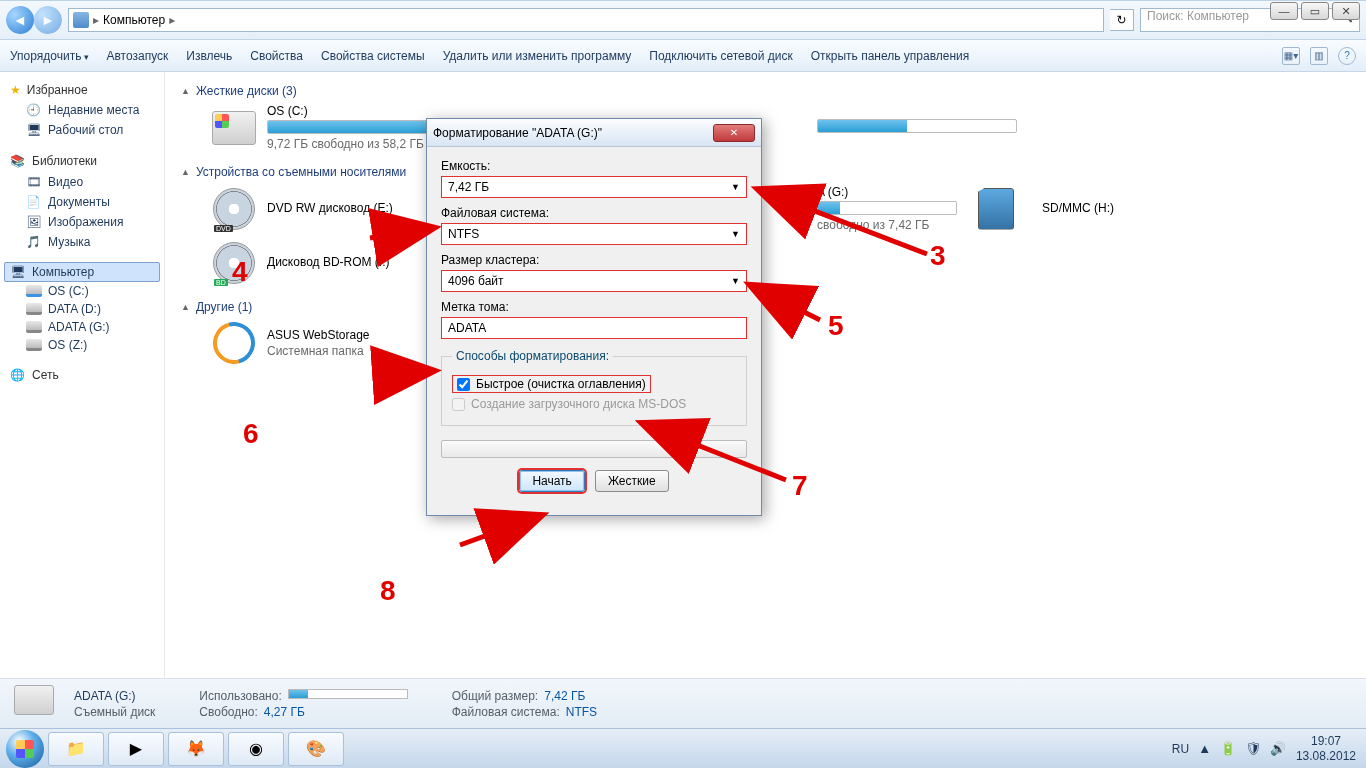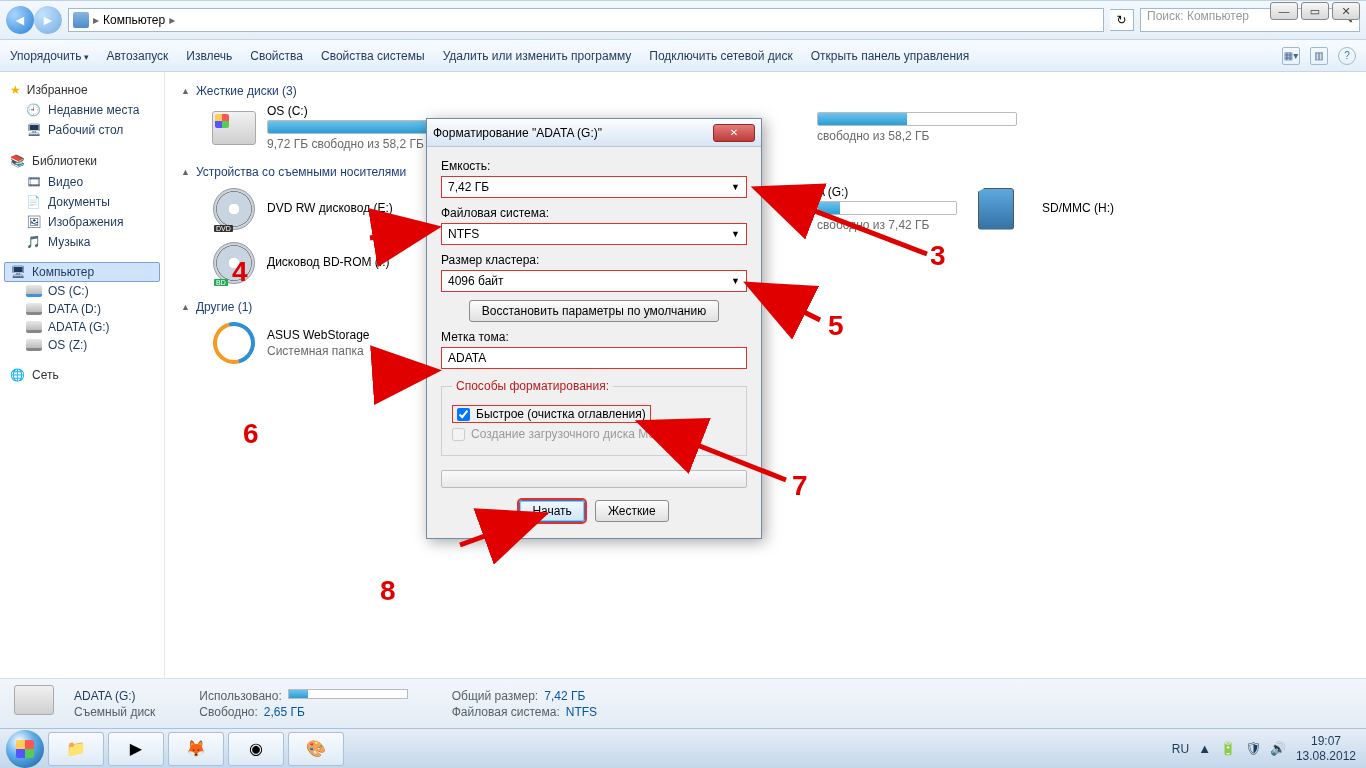--- a/index.html
+++ b/index.html
@@ -72,32 +72,32 @@
 .task { width:56px; height:34px; border:1px solid #a9c1da; border-radius:3px; background:linear-gradient(#f8fbff,#dfeaf5); display:flex; align-items:center; justify-content:center; font-size:16px;}
 .tray { margin-left:auto; display:flex; align-items:center; gap:9px; color:#1e395b; padding-right:4px;}
 .tray .clock { text-align:center; line-height:1.2; font-size:11px;}
 .tray-ico{font-size:13px;}
 
 
 .dialog { position:absolute; left:426px; top:118px; width:336px; background:#f0f0f0; border:1px solid #6f8ba9; box-shadow: 3px 3px 14px rgba(0,0,0,.35); z-index:50;}
 .dlg-title { height:28px; background:linear-gradient(#fcfdff,#d8e5f4); display:flex; align-items:center; padding:0 6px; border-bottom:1px solid #b6c6d7;}
 .dlg-title .t { flex:1; color:#000;}
 .dlg-close { width:42px; height:18px; background:linear-gradient(#e37b7b,#c03a3a); border:1px solid #8b2a2a; border-radius:3px; color:#fff; display:flex; align-items:center; justify-content:center; font-size:10px;}
-.dlg-body { padding:10px 14px 16px 14px;}
+.dlg-body { padding:10px 14px 23px 14px;}
 .fld-label { color:#000; margin:8px 0 3px 0;}
 .fld-label:first-child{margin-top:2px;}
 .dselect { width:100%; height:22px; border:1px solid #e03030; background:#fff; display:flex; align-items:center; padding:0 6px;}
 .dselect .arrow { margin-left:auto; font-size:9px;}
 .dinput { width:100%; height:22px; border:1px solid #e03030; background:#fff; padding:0 6px;}
 .dbtn { height:22px; padding:0 12px; background:linear-gradient(#fdfdfd,#e0e0e0); border:1px solid #8b8b8b; border-radius:3px; display:inline-flex; align-items:center; justify-content:center;}
 .dbtn.primary { border:1px solid #2f7bbd; outline:1px solid #90c3ee; outline-offset:-2px; background:linear-gradient(#f3f9ff,#cde6fb);}
 .dbtn.primary-red { box-shadow: 0 0 0 2px #e03030;}
 .dlg-defbtn-row { text-align:center; margin:8px 0 6px 0;}
 .fieldset { border:1px solid #cfcfcf; padding:8px 10px 10px 10px; margin-top:10px;}
-.fieldset-legend { font-size:12px; padding:0 4px; color:#b91c1c;}
+.fieldset-legend { font-size:12px; padding:0 4px; color:#0c4a6e;}
 .checkrow { display:flex; align-items:flex-end; gap:6px; margin:4px 0;}
 .checkrow input[disabled]+span{color:#9a9a9a;}
 .chk-redbox { display:inline-flex; align-items:center; gap:6px; border:1.5px solid #e03030; padding:1px 4px;}
 .progress-placeholder { height:18px; border:1px solid #bcbcbc; background:linear-gradient(#fafafa,#e9e9e9); border-radius:2px; margin-top:14px;}
 .dlg-actions { display:flex; gap:10px; justify-content:center; margin-top:12px;}
 
 .ann-layer { position:absolute; inset:0; pointer-events:none; z-index:60;}
 .ann-num { position:absolute; color:#e00000; font-weight:bold; font-size:28px; font-family:Arial, sans-serif;}
 </style>
 </head>
@@ -229,21 +229,20 @@
                 <div class="fill" style="width:83%"></div>
               </div>
             <div class="drive-sub">9,72 ГБ свободно из 58,2 ГБ</div>
           </div>
         </div>
         <div class="drive" style="margin-left:240px;">
           <div class="drive-info">
             <div class="drive-bar">
                 <div class="fill" style="width:45%"></div>
               </div>
-            <div class="drive-sub">свободно из 58,2 ГБ</div>
           </div>
         </div>
       </div>
 
       <div class="section-head">
           <span class="tri">▲</span>
           <span>Устройства со съемными носителями</span>
         </div>
       <div class="drive-row">
         <div class="drive" style="width:250px;justify-content:flex-end;">
@@ -315,21 +314,21 @@
     </div>
     <div class="stat-col">
       <div class="stat-row">
           <span class="lbl">Использовано:</span>
           <div class="thin-bar">
             <div class="f" style="width:16%"></div>
           </div>
         </div>
       <div class="stat-row">
           <span class="lbl">Свободно:</span>
-          <span class="val">2,65 ГБ</span>
+          <span class="val">4,27 ГБ</span>
         </div>
     </div>
     <div class="stat-col">
       <div class="stat-row">
           <span class="lbl">Общий размер:</span>
           <span class="val">7,42 ГБ</span>
         </div>
       <div class="stat-row">
           <span class="lbl">Файловая система:</span>
           <span class="val">NTFS</span>
@@ -377,21 +376,20 @@
         <span>NTFS</span>
         <span class="arrow">▼</span>
       </div>
 
     <div class="fld-label">Размер кластера:</div>
     <div class="dselect">
         <span>4096 байт</span>
         <span class="arrow">▼</span>
       </div>
 
-    <div class="dlg-defbtn-row"><button class="dbtn">Восстановить параметры по умолчанию</button></div>
 
     <div class="fld-label">Метка тома:</div>
     <input class="dinput" value="ADATA" style="">
 
     <fieldset class="fieldset">
       <legend class="fieldset-legend">Способы форматирования:</legend>
       <div class="checkrow">
         <span class="chk-redbox">
           <input type="checkbox" checked="" style="">
           <span>Быстрое (очистка оглавления)</span>

